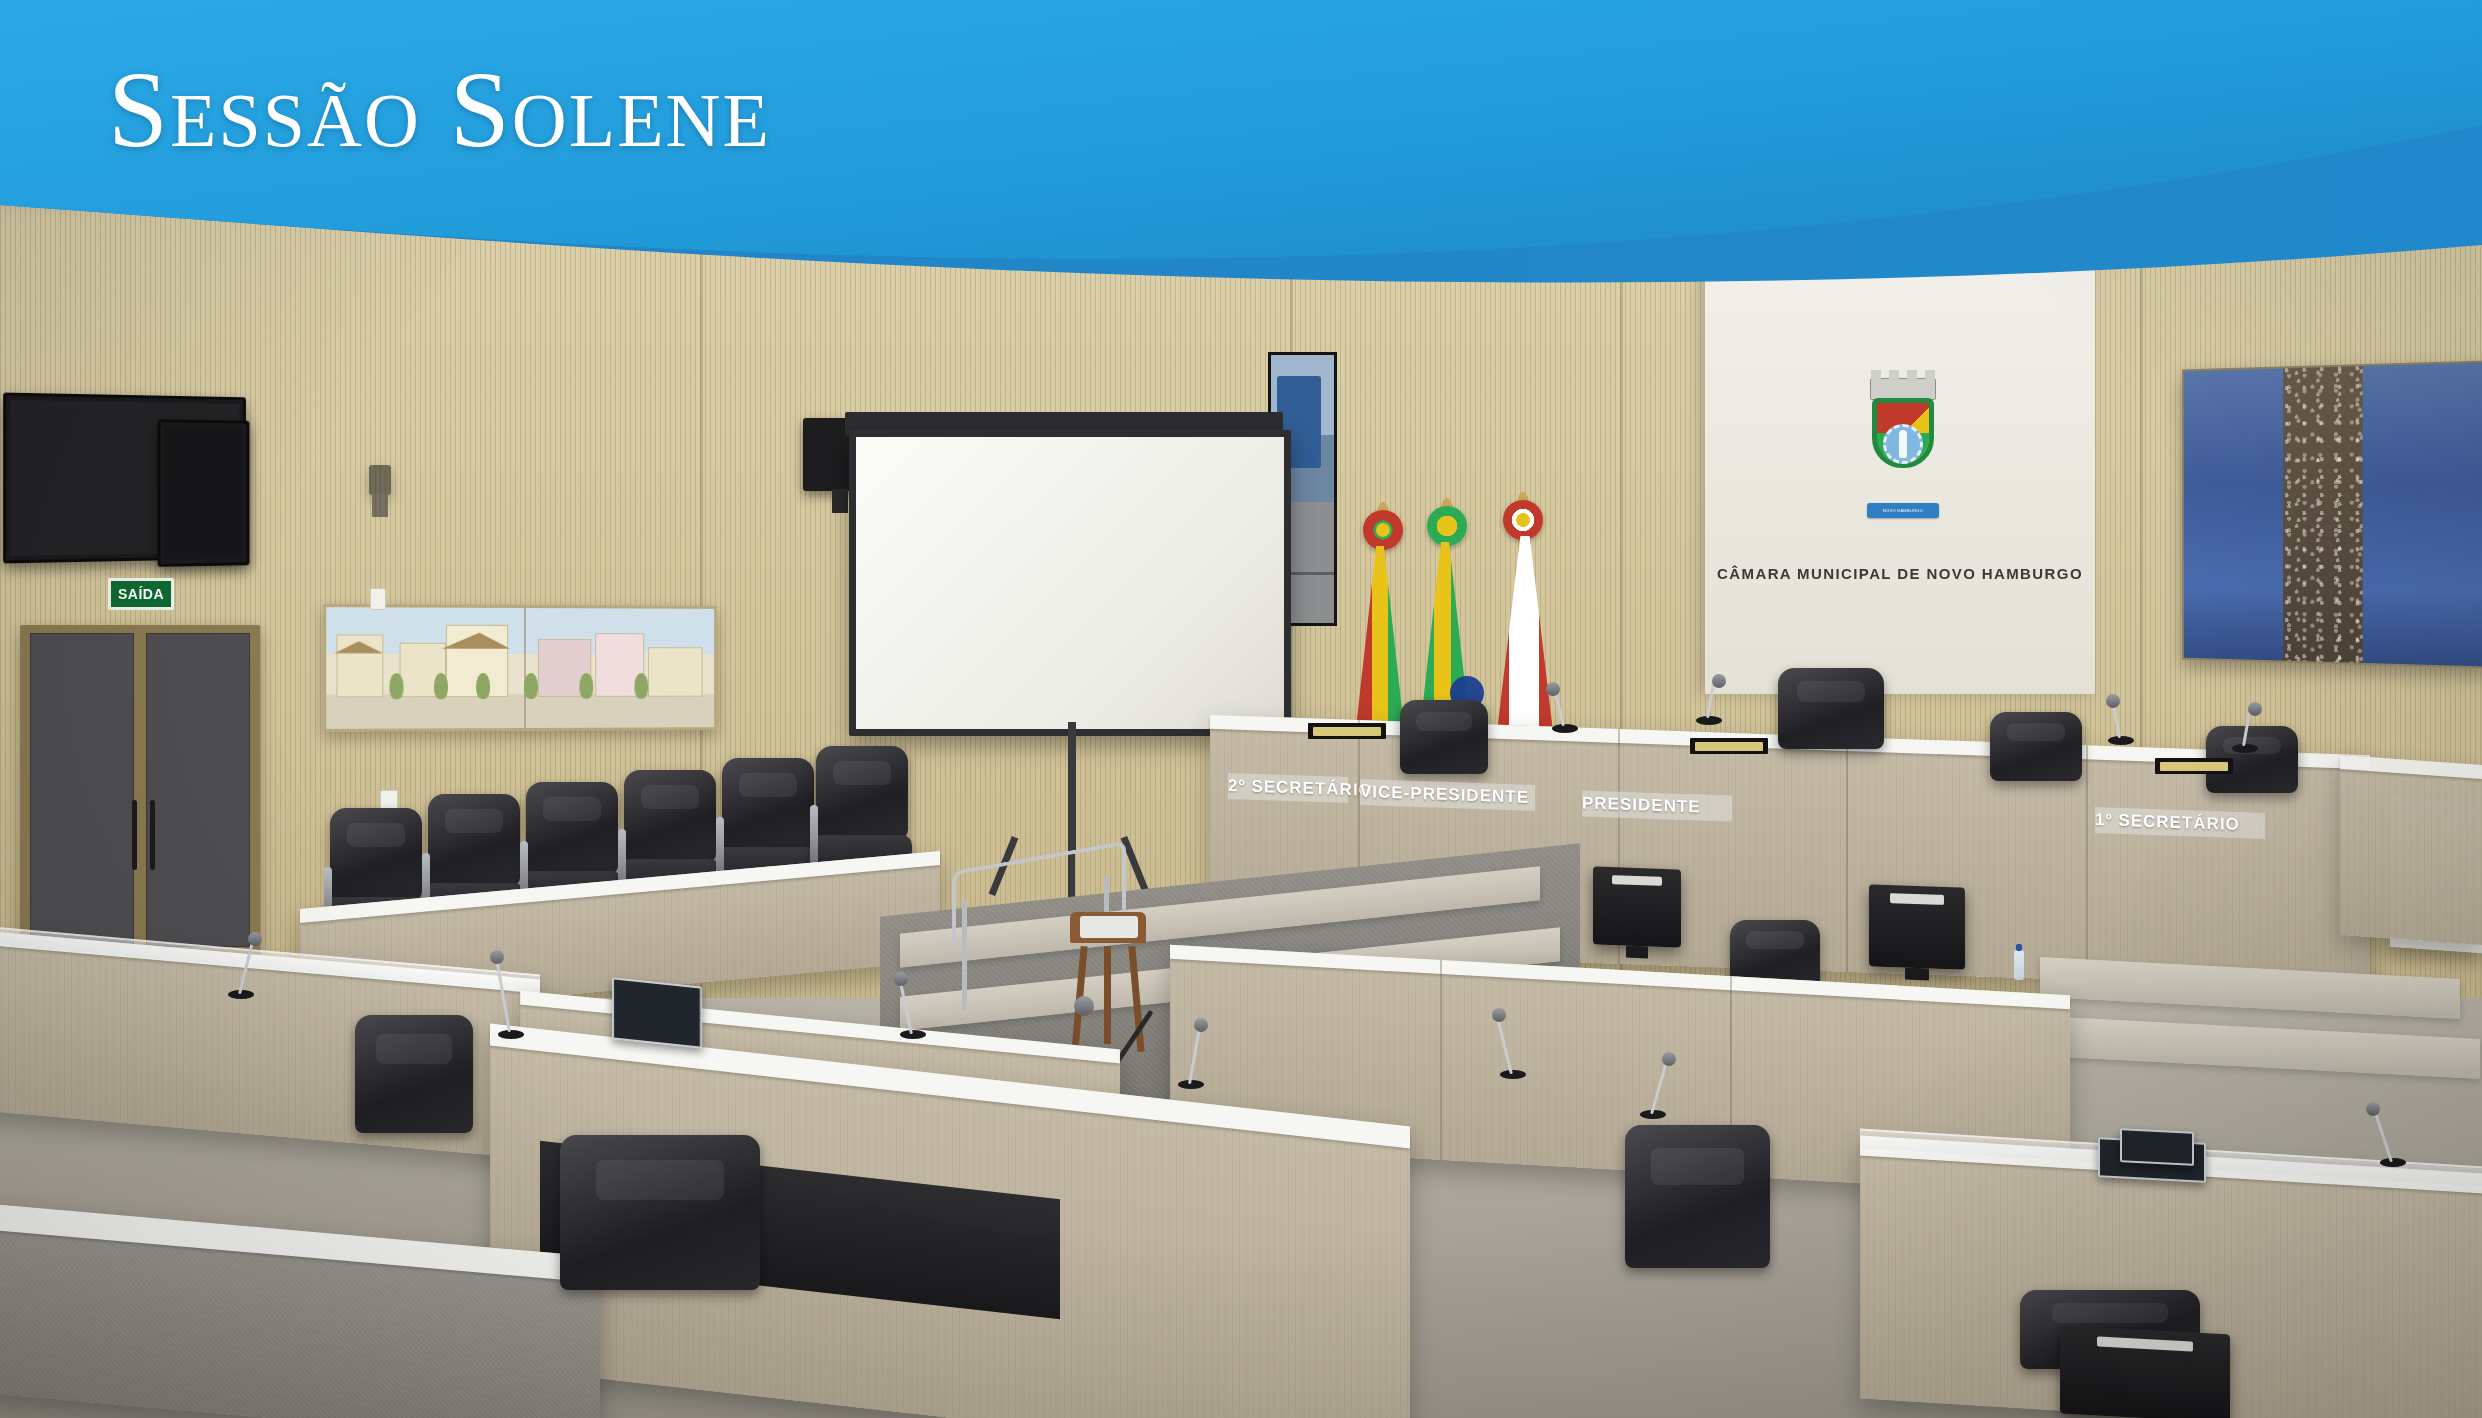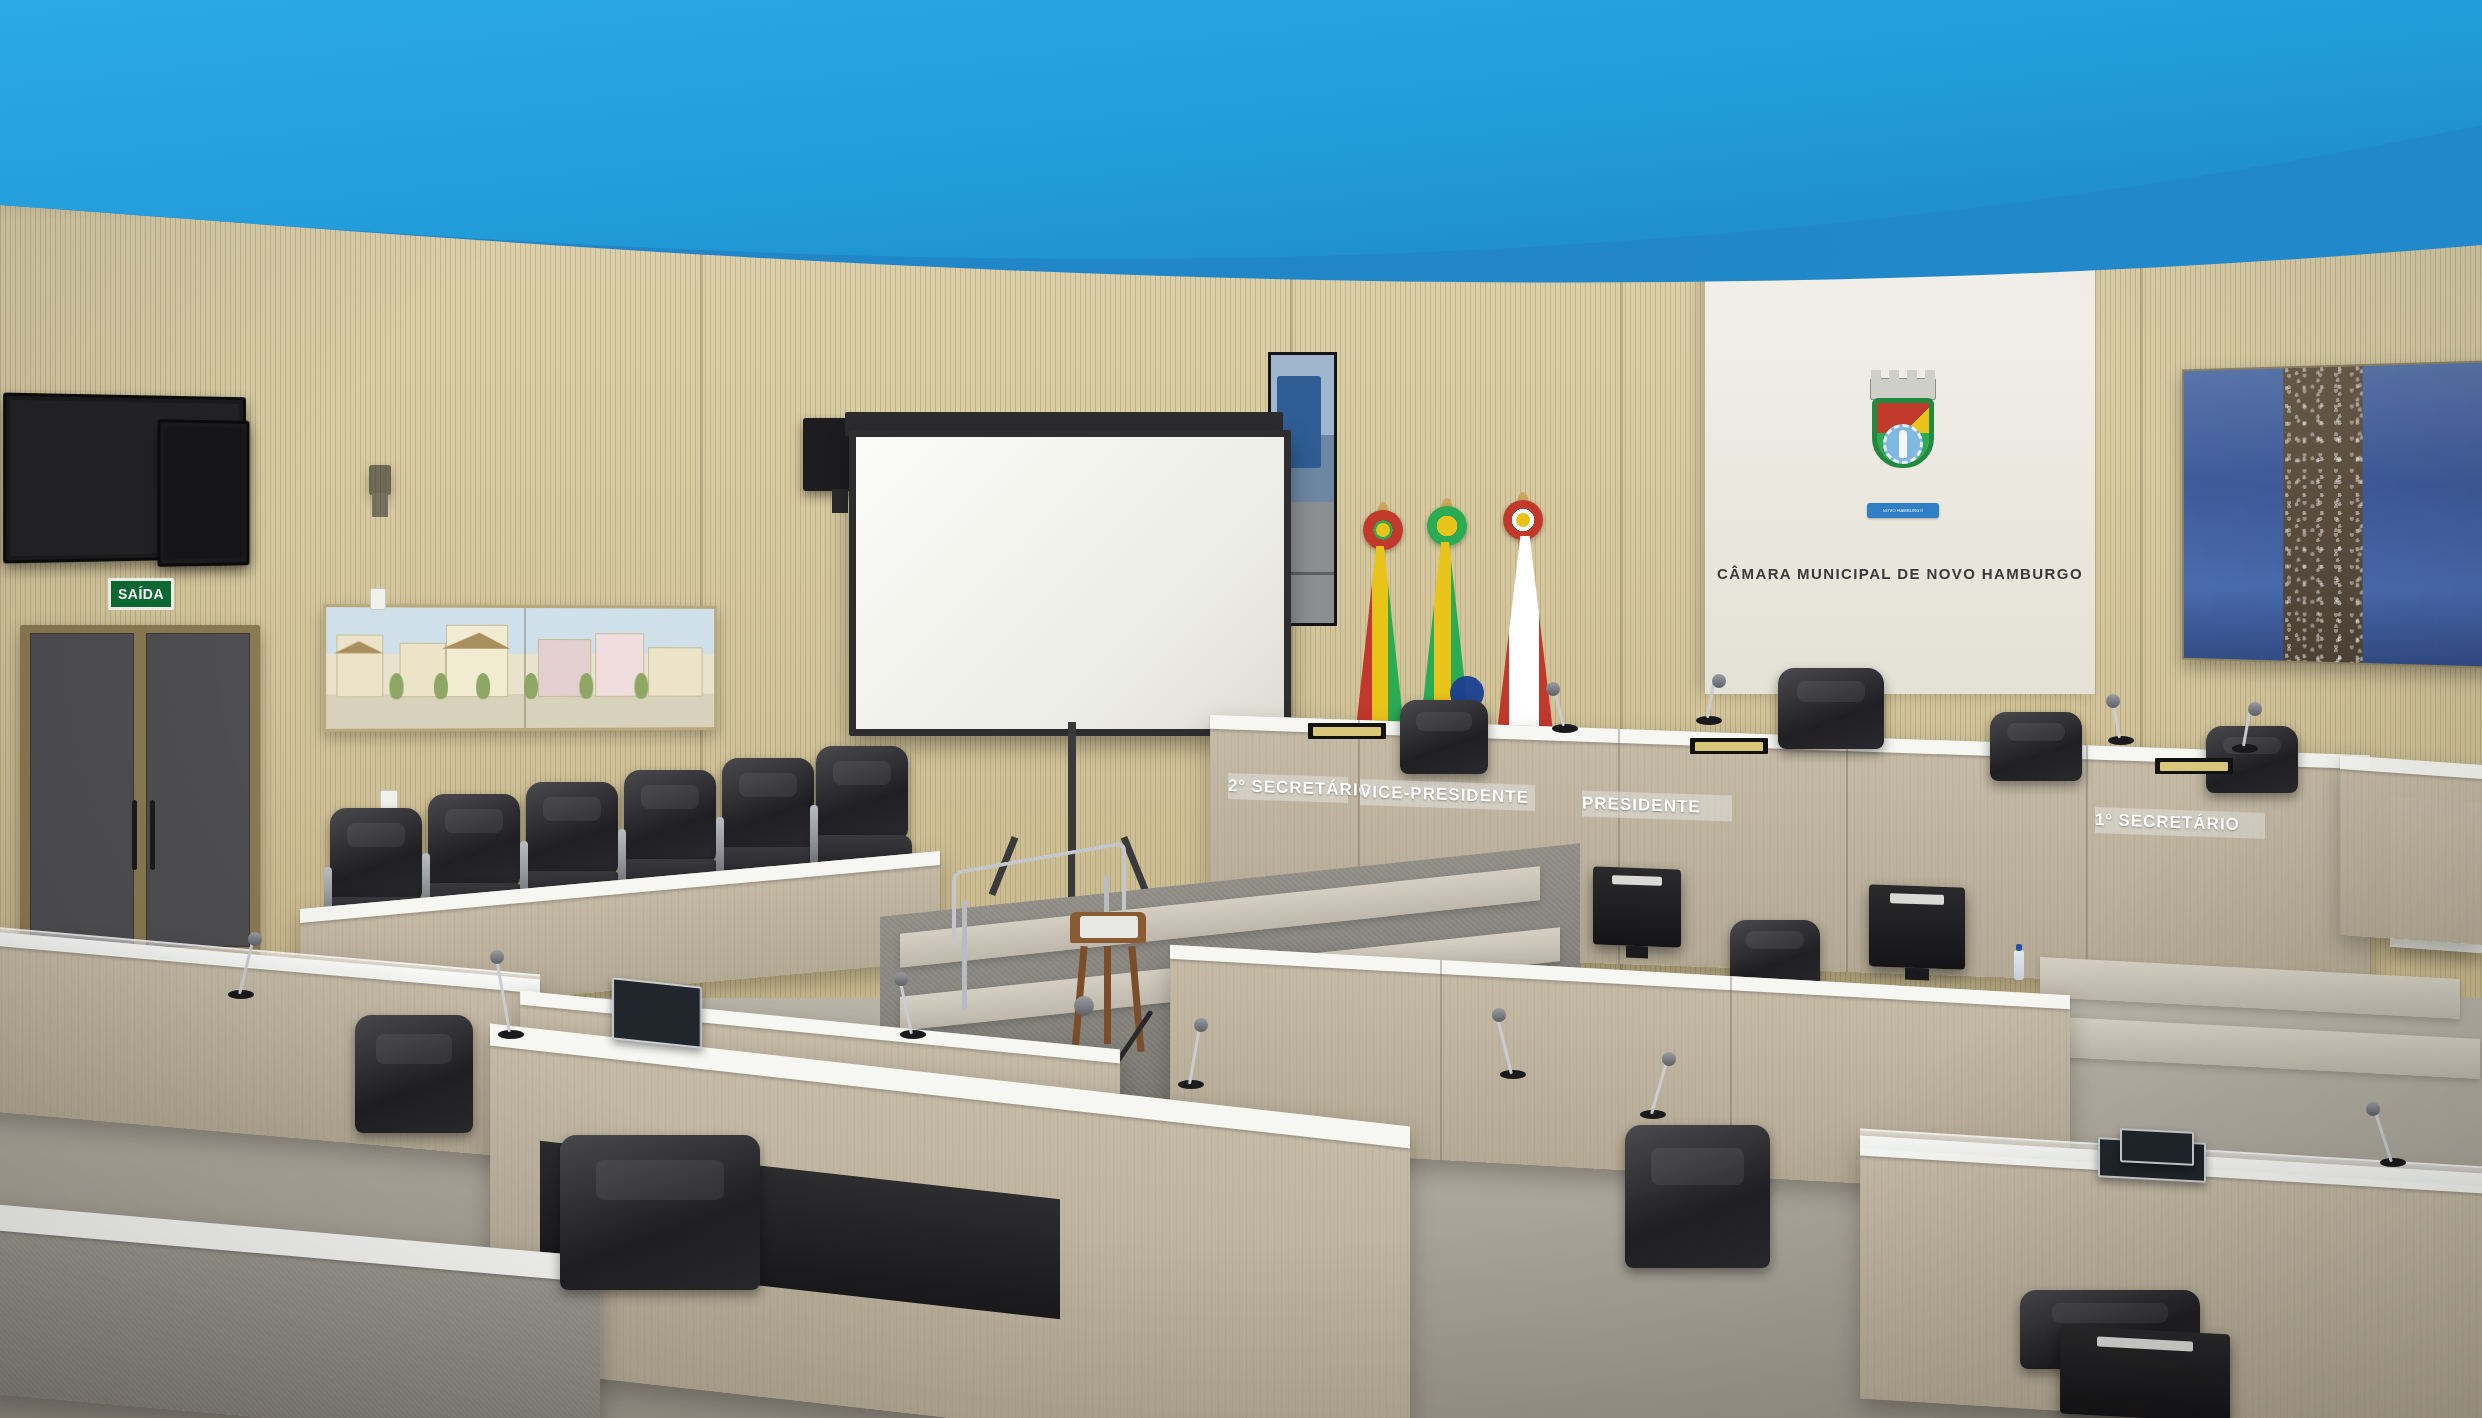--- a/index.html
+++ b/index.html
@@ -588,14 +588,15 @@
           <stop offset="100%" stop-color="#2189CB"></stop>
         </linearGradient>
       </defs>
 
       <path d="M0,455 L0,205 C620,250 1480,330 2482,245 L2482,0 L0,0 Z" fill="url(#gDark)"></path>
 
       <path d="M0,205 C620,250 1480,330 2482,125 L2482,0 L0,0 Z" fill="url(#gLight)"></path>
     </svg>
   </div>
 
+  <div class="title">Sessão Solene</div>
 
 </div>
 
 </body></html>

